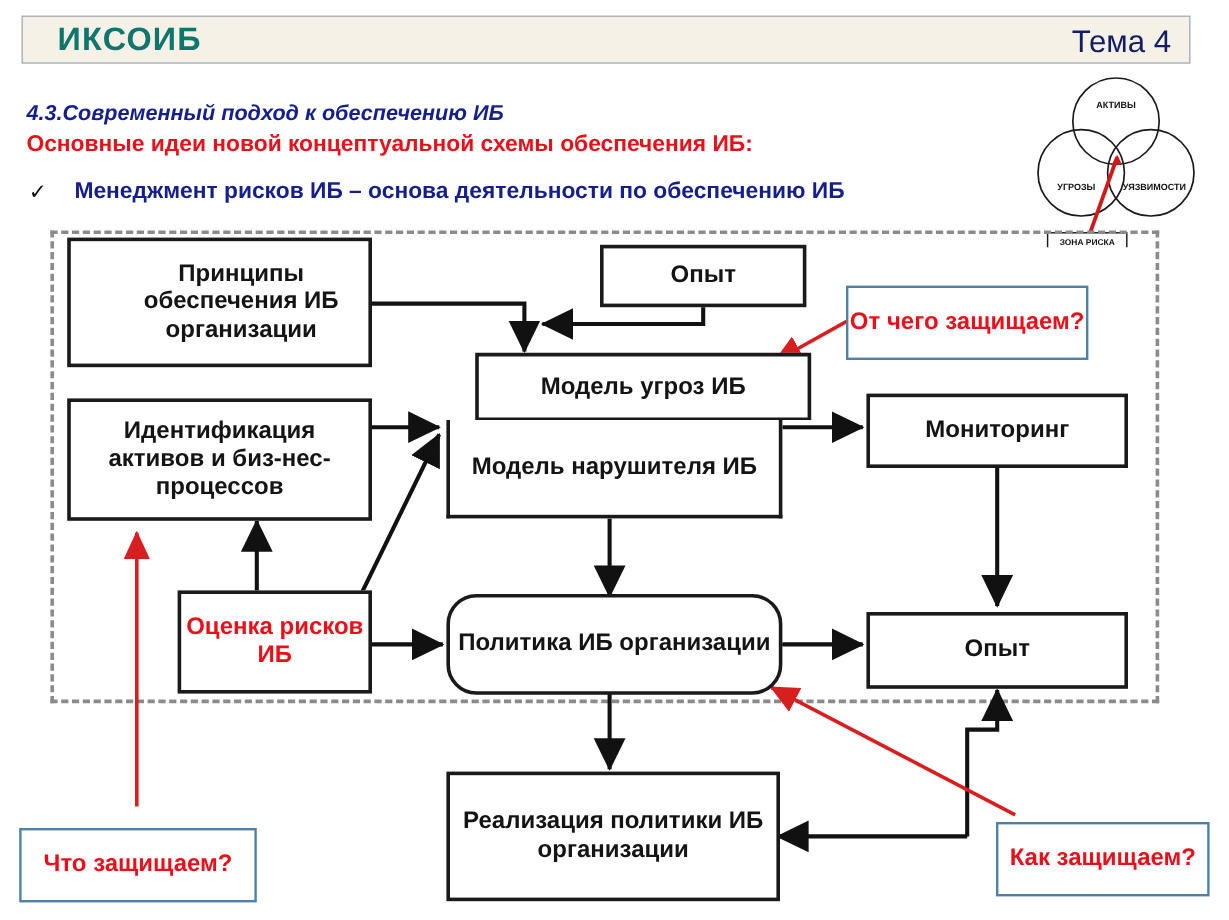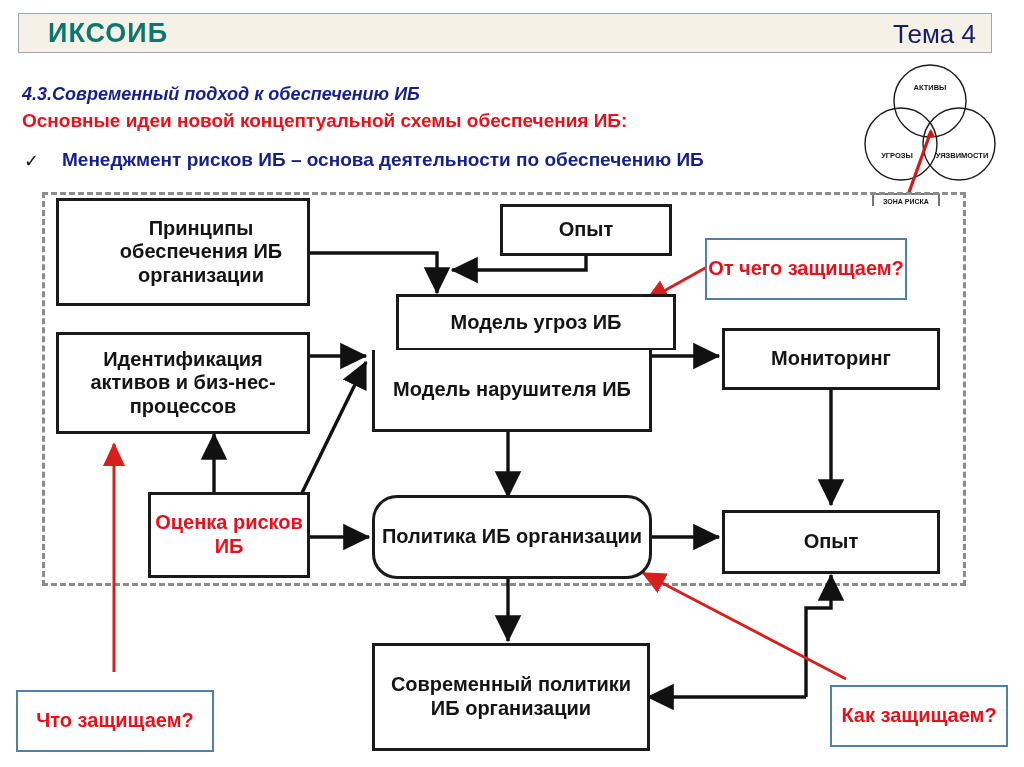--- a/index.html
+++ b/index.html
@@ -175,21 +175,21 @@
   <div class="dbox" style="left:372px;top:350px;width:280px;height:82px;border-top:none;">Модель нарушителя ИБ</div>
 
   <div class="dbox red" style="left:148px;top:492px;width:162px;height:86px;">Оценка рисков ИБ</div>
 
   <div class="dbox" style="left:372px;top:495px;width:280px;height:84px;border-radius:25px;">Политика ИБ организации</div>
 
   <div class="dbox" style="left:722px;top:328px;width:218px;height:62px;">Мониторинг</div>
 
   <div class="dbox" style="left:722px;top:510px;width:218px;height:64px;">Опыт</div>
 
-  <div class="dbox" style="left:372px;top:643px;width:278px;height:108px;">Современный политики ИБ организации</div>
+  <div class="dbox" style="left:372px;top:643px;width:278px;height:108px;">Реализация политики ИБ организации</div>
 
   <div class="callout" style="left:705px;top:223px;width:202px;height:62px;">От чего защищаем?</div>
 
   <div class="callout" style="left:16px;top:675px;width:198px;height:62px;">Что защищаем?</div>
 
   <div class="callout" style="left:830px;top:670px;width:178px;height:62px;">Как защищаем?</div>
 
 </div>
 
 </body></html>

